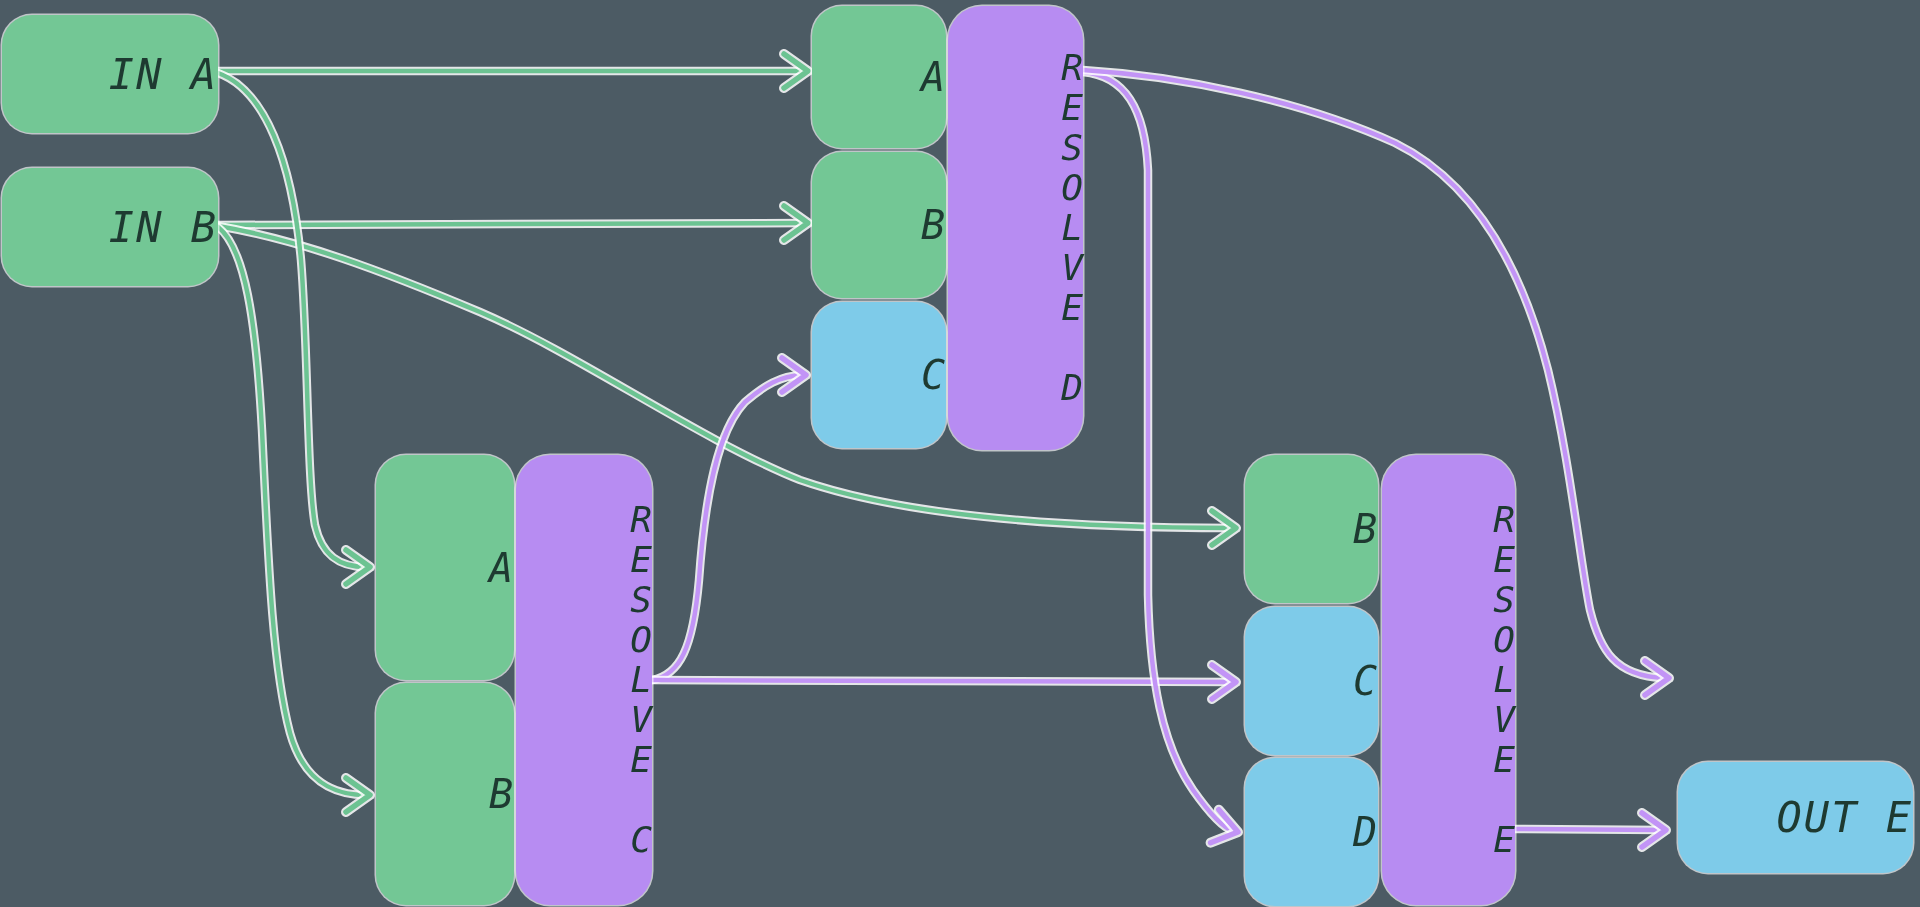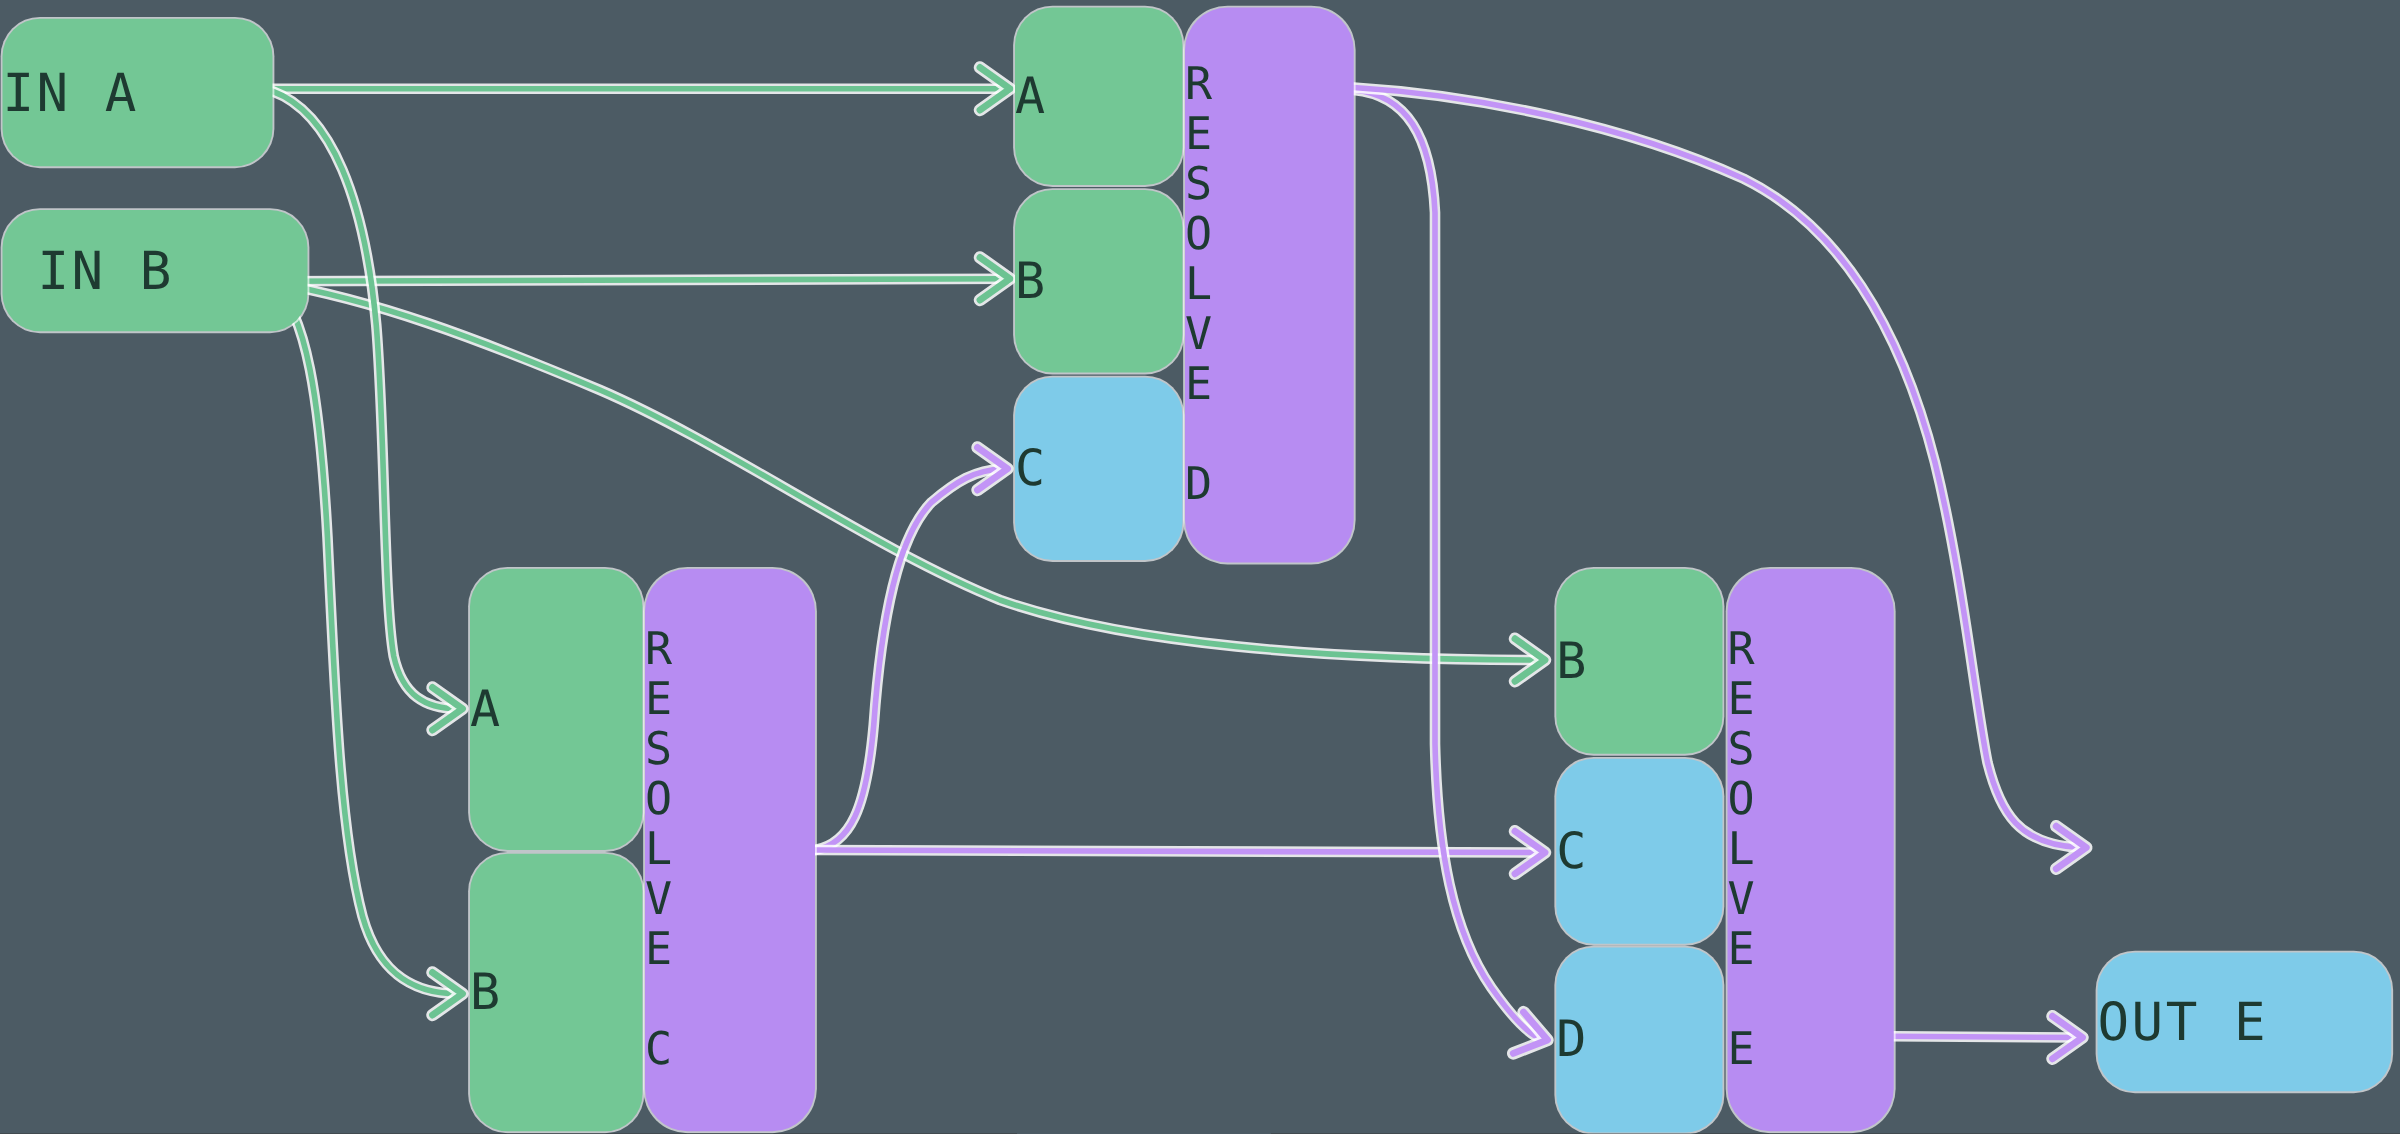--- a/index.html
+++ b/index.html
@@ -7,23 +7,24 @@
     position:relative;
     width:1920px;height:907px;
     overflow:hidden;
     font-family:"DejaVu Sans Mono", monospace;
     background:var(--bg,#4c5b64);
   }
   #edge-layer{position:absolute;left:0;top:0;width:1920px;height:907px;}
   .node{
     position:absolute;
     border-radius:30px;
-    display:flex;align-items:center;justify-content:flex-start;
+    display:flex;align-items:center;justify-content:flex-end;
     box-shadow:0 0 0 1.5px rgba(255,255,255,.65);
     color:var(--text,#1e3a31);
+    font-style:italic;
   }
   .node.green{background:var(--green,#73c795);}
   .node.blue{background:var(--blue,#7ecbe9);}
   .node.purple{background:var(--purple,#b78cf2);border-radius:34px;}
   .lbl{font-size:40px;font-weight:500;letter-spacing:1px;}
   .io .lbl{font-size:42px;letter-spacing:2px;}
   .v-label{
     display:flex;flex-direction:column;align-items:center;justify-content:center;
     font-size:36px;font-weight:500;letter-spacing:0;
   }
@@ -93,21 +94,21 @@
         <path d="M1513,829 L1662,830" fill="none" stroke="#ffffff" stroke-opacity="0.85" stroke-width="8.5" stroke-linecap="round"></path>
         <path d="M1513,829 L1662,830" fill="none" stroke="#c294f6" stroke-width="4.5" stroke-linecap="round"></path>
         <path d="M-24,-17 L0,0 L-24,17" fill="none" transform="translate(1666,830) rotate(0)" stroke-linecap="round" stroke-linejoin="round" stroke="#ffffff" stroke-opacity="0.85" stroke-width="10"></path>
         <path d="M-24,-17 L0,0 L-24,17" fill="none" transform="translate(1666,830) rotate(0)" stroke-linecap="round" stroke-linejoin="round" stroke="#c294f6" stroke-width="5.5"></path>
       </g>
     </svg>
 
   <div class="node green io" style="left:2px;top:15px;width:216px;height:118px;">
     <span class="lbl">IN A</span>
   </div>
-  <div class="node green io" style="left:2px;top:168px;width:216px;height:97px;padding-left:28px;">
+  <div class="node green io" style="left:2px;top:168px;width:216px;height:118px;">
     <span class="lbl">IN B</span>
   </div>
 
   <div class="node green" style="left:812px;top:6px;width:134px;height:142px;">
     <span class="lbl">A</span>
   </div>
   <div class="node green" style="left:812px;top:152px;width:134px;height:146px;">
     <span class="lbl">B</span>
   </div>
   <div class="node blue" style="left:812px;top:302px;width:134px;height:146px;">

